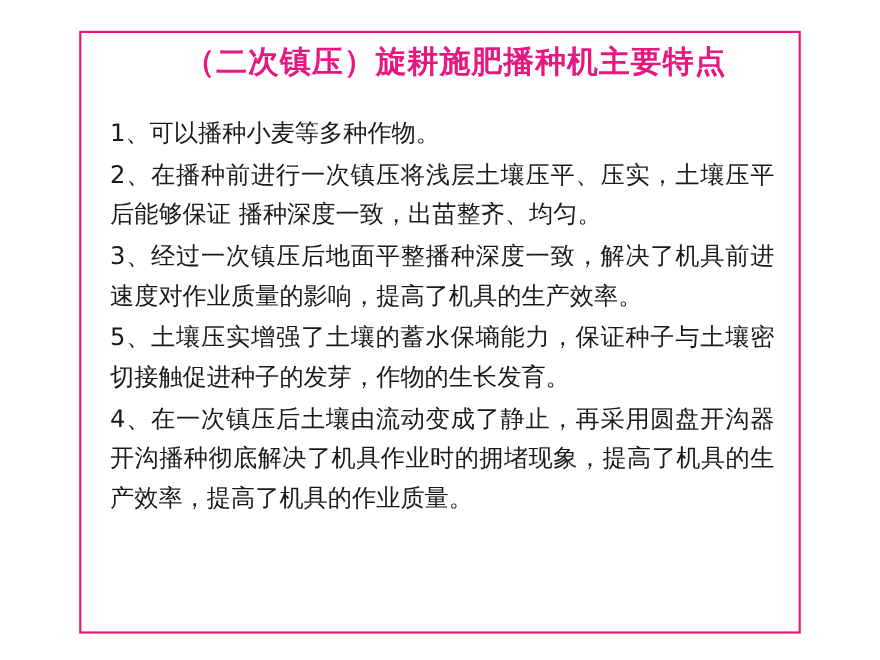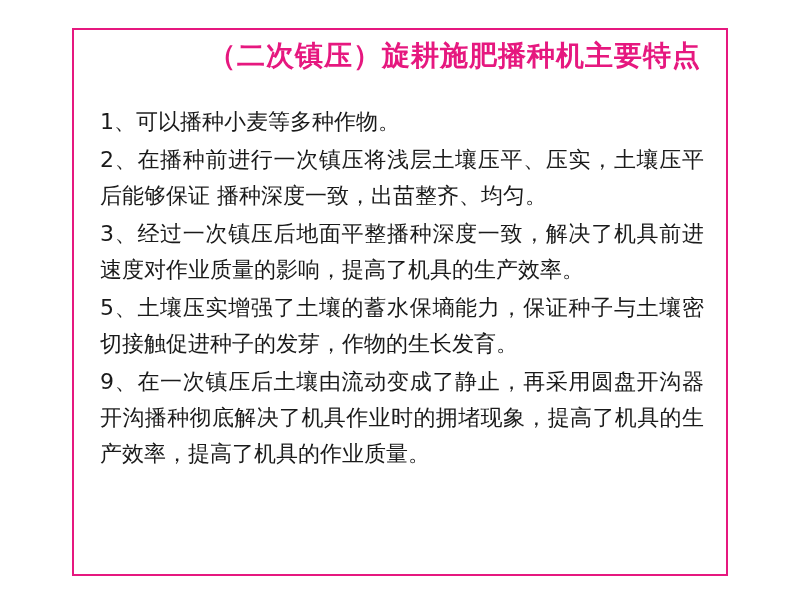--- a/index.html
+++ b/index.html
@@ -23,27 +23,27 @@
     position: absolute;
     left: 72px;
     top: 28px;
     width: 656px;
     height: 548px;
     border: 2px solid #e6187f;
     box-sizing: border-box;
   }
   .title-wrap {
     position: absolute;
-    left: 55px;
+    left: 86px;
     top: 30px;
     width: 656px;
     height: 52px;
     display: flex;
     align-items: center;
-    justify-content: flex-end;
+    justify-content: center;
     box-sizing: border-box;
   }
   .title-band {
     position: relative;
     background: #ffffff;
     padding: 0 10px;
     display: flex;
     align-items: center;
   }
   .title-text {
@@ -83,16 +83,16 @@
     <div class="title-band">
       <span class="title-text">（二次镇压）旋耕施肥播种机主要特点</span>
     </div>
   </div>
 
   <div class="body-area">
     <p class="para">1、可以播种小麦等多种作物。</p>
     <p class="para">2、在播种前进行一次镇压将浅层土壤压平、压实，土壤压平后能够保证  播种深度一致，出苗整齐、均匀。</p>
     <p class="para">3、经过一次镇压后地面平整播种深度一致，解决了机具前进速度对作业质量的影响，提高了机具的生产效率。</p>
     <p class="para">5、土壤压实增强了土壤的蓄水保墒能力，保证种子与土壤密切接触促进种子的发芽，作物的生长发育。</p>
-    <p class="para">9、在一次镇压后土壤由流动变成了静止，再采用圆盘开沟器开沟播种彻底解决了机具作业时的拥堵现象，提高了机具的生产效率，提高了机具的作业质量。</p>
+    <p class="para">4、在一次镇压后土壤由流动变成了静止，再采用圆盘开沟器开沟播种彻底解决了机具作业时的拥堵现象，提高了机具的生产效率，提高了机具的作业质量。</p>
   </div>
 
 </div>
 
 </body></html>

